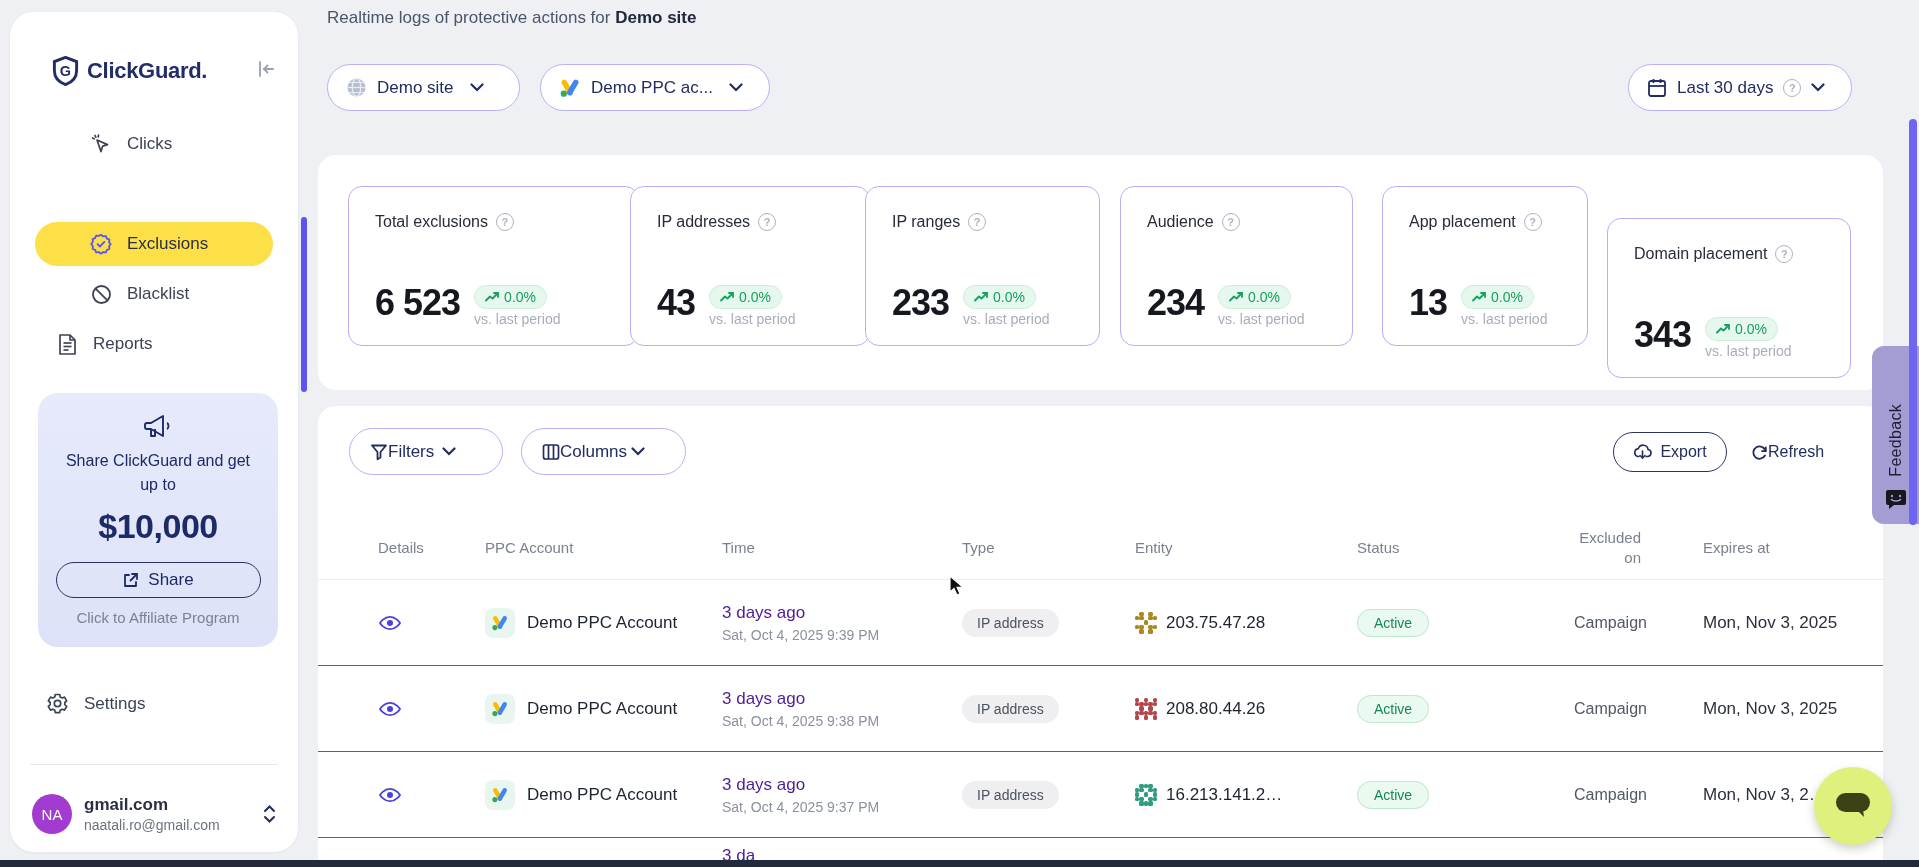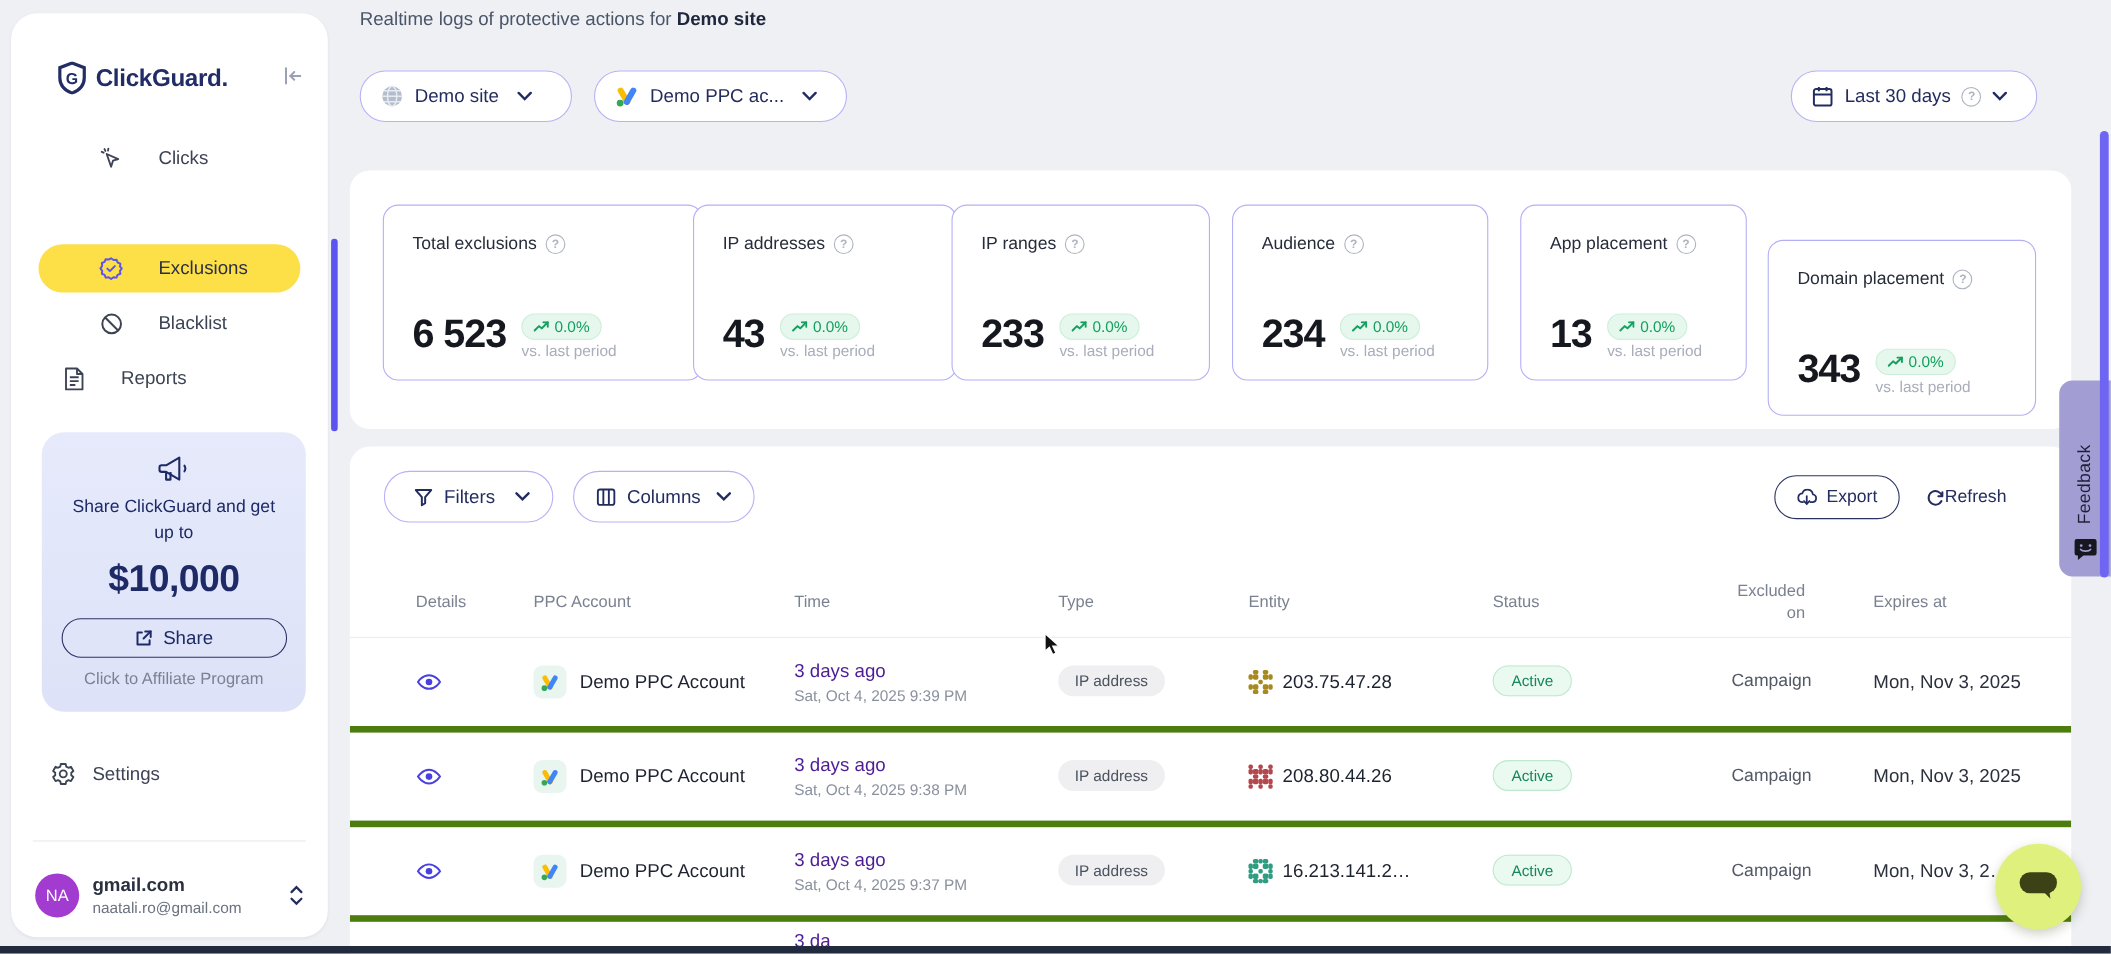--- a/index.html
+++ b/index.html
@@ -5,21 +5,21 @@
   * { margin:0; padding:0; box-sizing:border-box; }
   html,body { width:1919px; height:867px; overflow:hidden; }
   body { font-family:"Liberation Sans","DejaVu Sans",sans-serif; background:#eef0f4; position:relative; color:#1f2430; }
   .abs { position:absolute; }
 
   
   .sidebar { position:absolute; left:10px; top:12px; width:288px; height:840px; background:#fff; border-radius:24px; box-shadow:0 1px 3px rgba(30,35,80,.06); }
   .logo-row { position:absolute; left:42px; top:44px; display:flex; align-items:center; gap:8px; width:230px; }
   .logo-text { font-size:22px; font-weight:700; color:#222c66; letter-spacing:-.3px; }
   .collapse-btn { position:absolute; right:28px; top:3px; color:#9aa1b2; cursor:pointer; }
-  .nav-item { position:absolute; left:25px; width:238px; height:44px; display:flex; align-items:center; gap:31px; font-size:17px; color:#3c4354; border-radius:22px; cursor:pointer; padding-left:20px; }
+  .nav-item { position:absolute; left:25px; width:238px; height:44px; display:flex; align-items:center; gap:14px; font-size:17px; color:#3c4354; border-radius:22px; cursor:pointer; padding-left:20px; }
   .nav-item .nico { width:24px; display:flex; justify-content:center; }
   .nav-item.sub { padding-left:54px; }
   .nav-item.active { background:#fde047; color:#2a2f45; font-weight:500; }
   .nav-chevron { margin-left:auto; margin-right:22px; }
   .promo { position:absolute; left:28px; top:381px; width:240px; height:254px; border-radius:20px; background:linear-gradient(180deg,#e6eafb,#dde2f8); text-align:center; color:#1d2a66; cursor:pointer; }
   .promo-head { margin-top:56px; font-size:16px; line-height:1.5; padding:0 24px; }
   .promo-amount { margin-top:10px; font-size:34px; font-weight:700; letter-spacing:-.5px; }
   .share-btn { margin:16px auto 0; width:205px; height:36px; border:1.5px solid #2b3363; border-radius:18px; background:transparent; display:flex; align-items:center; justify-content:center; gap:9px; font-size:17px; color:#1d2a66; cursor:pointer; }
   .affiliate { margin-top:11px; font-size:15px; color:#7b8292; }
   .settings-row { position:absolute; left:36px; top:680px; display:flex; align-items:center; gap:15px; font-size:17px; color:#3c4354; cursor:pointer; }
@@ -42,29 +42,29 @@
   .stat-card { position:absolute; top:31px; height:160px; border:1.5px solid #b5aff6; border-radius:14px; background:#fff; padding:26px 24px 20px 26px; }
   .stat-title { display:flex; align-items:center; gap:8px; font-size:16px; color:#272c3a; }
   .stat-bottom { position:absolute; left:26px; bottom:18px; display:flex; align-items:flex-end; gap:14px; }
   .stat-value { font-size:36px; font-weight:700; color:#15181f; letter-spacing:-1px; line-height:1; padding-bottom:6px; }
   .delta-col { display:flex; flex-direction:column; gap:2px; }
   .delta-pill { display:flex; align-items:center; gap:5px; background:#e6f8ee; border:1px solid #cdeeda; color:#14a05e; border-radius:14px; padding:3px 10px; font-size:14px; font-weight:500; width:max-content; }
   .delta-cap { font-size:14px; color:#a7adb9; }
 
   
   .table-panel { position:absolute; left:318px; top:406px; width:1565px; height:461px; background:#fff; border-radius:18px 18px 0 0; overflow:hidden; }
-  .toolbar-pill { position:absolute; top:22px; height:47px; border:1px solid #b7b1f5; border-radius:24px; background:#fff; display:flex; align-items:center; gap:10px; padding:0 20px; font-size:17px; color:#232c5f; font-weight:500; cursor:pointer;justify-content:flex-end; }
+  .toolbar-pill { position:absolute; top:22px; height:47px; border:1px solid #b7b1f5; border-radius:24px; background:#fff; display:flex; align-items:center; padding:0 20px; font-size:17px; color:#232c5f; font-weight:500; cursor:pointer; }
   .export-btn { position:absolute; top:26px; left:1295px; height:40px; width:114px; border:1.5px solid #2b3363; border-radius:20px; background:#fff; display:flex; align-items:center; justify-content:center; gap:8px; font-size:16px; color:#232c5f; cursor:pointer; }
   .refresh-btn { position:absolute; top:26px; left:1433px; height:40px; display:flex; align-items:center; gap:0; font-size:16px; color:#232c5f; cursor:pointer; background:none; border:none; }
   .tgrid { display:grid; grid-template-columns:137px 237px 240px 173px 222px 217px 129px 1fr; align-items:center; padding:0 32px 0 30px; }
   .thead { position:absolute; top:110px; left:0; width:100%; height:64px; font-size:15px; color:#7a8190; border-bottom:1px solid #ecedf1; }
   .thead .c1 { padding-left:30px; }
   .th-right { display:flex; justify-content:flex-end; padding-right:62px; }
   .th-right span { width:78px; text-align:right; line-height:1.3; }
-  .trow { position:absolute; left:0; width:100%; height:86px; border-bottom:6px solid #4d7c0f; }
+  .trow { position:absolute; left:0; width:100%; height:86px; border-bottom:1px solid #4d7c0f; }
   .c1 { padding-left:30px; }
   .eye-btn { width:24px; height:18px; cursor:pointer; display:block; }
   .acct-cell { display:flex; align-items:center; gap:12px; font-size:17px; color:#1d2330; }
   .ads-chip { width:30px; height:30px; border-radius:8px; background:#e9f6ef; display:flex; align-items:center; justify-content:center; }
   .time-rel { font-size:17px; color:#4c1d95; }
   .time-abs { font-size:14px; color:#8a919e; margin-top:4px; }
   .type-pill { background:#efeff1; border-radius:16px; padding:6px 15px; font-size:14px; color:#4b5260; width:max-content; }
   .entity-cell { display:flex; align-items:center; gap:9px; font-size:17px; color:#1d2330; }
   .identicon { width:22px; height:22px; display:grid; grid-template-columns:repeat(5,1fr); grid-template-rows:repeat(5,1fr); }
   .status-pill { background:#eafaf1; border:1px solid #bfe8cf; color:#17865a; border-radius:16px; padding:5px 16px; font-size:14px; font-weight:500; width:max-content; }

